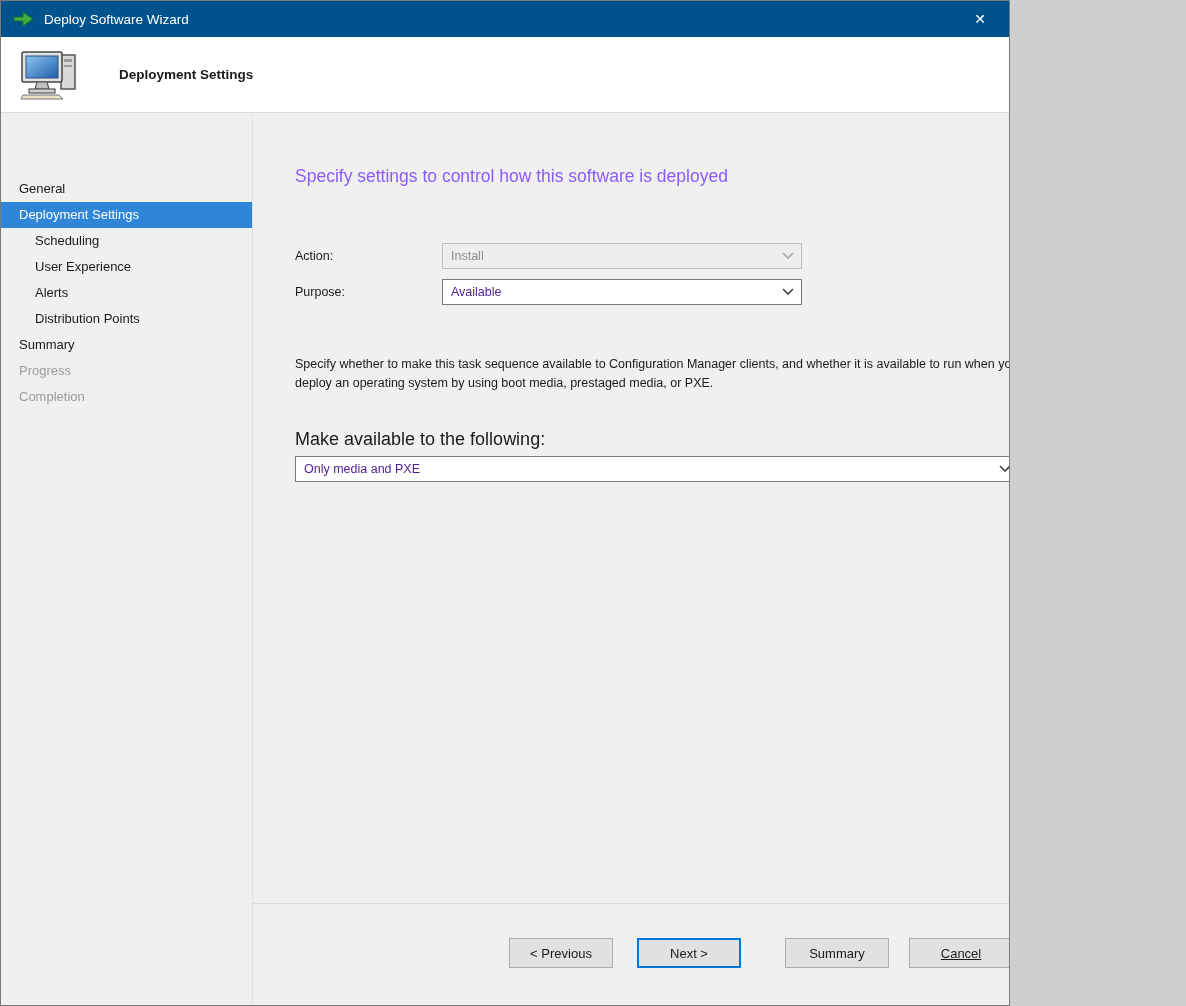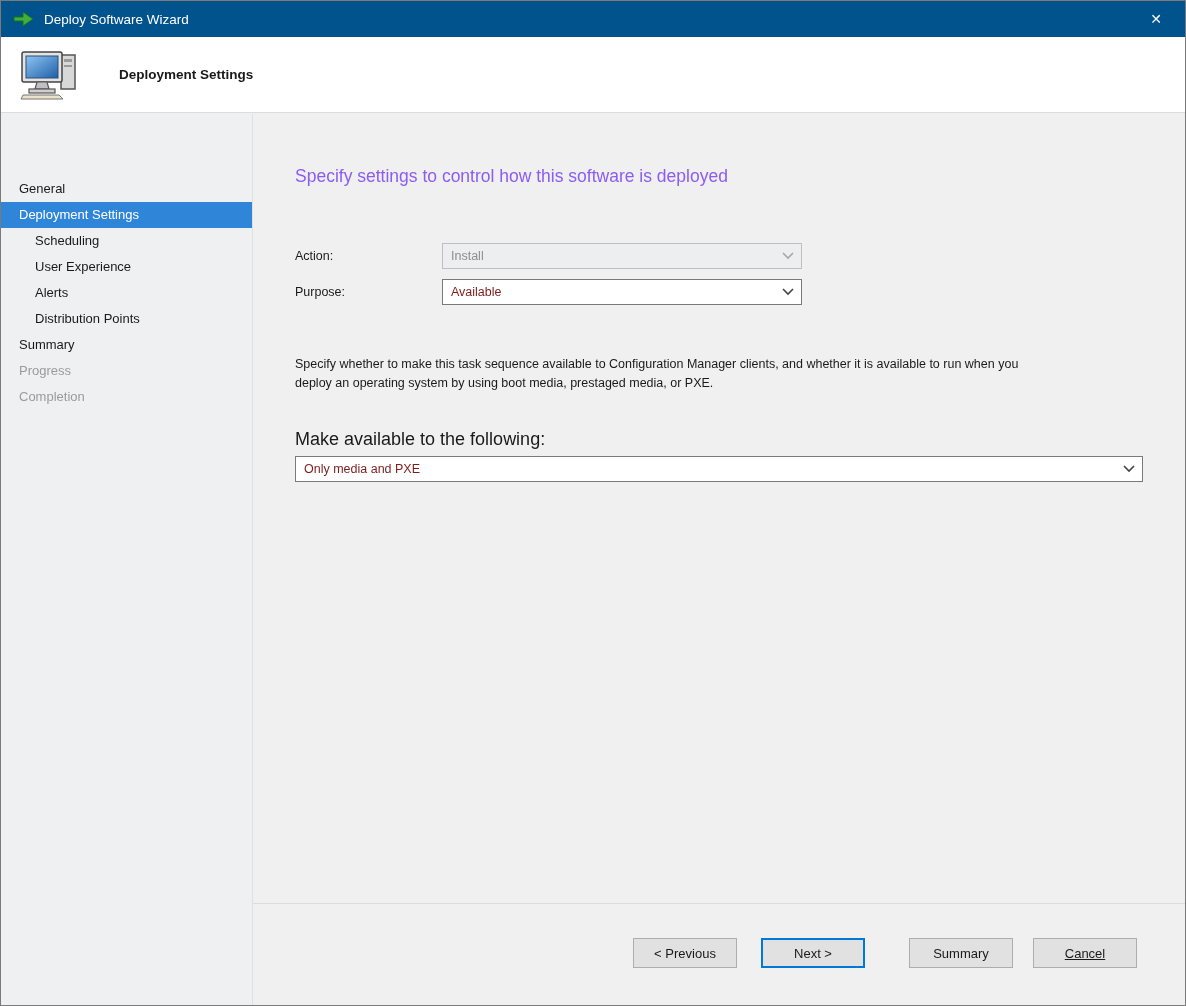--- a/index.html
+++ b/index.html
@@ -1,21 +1,21 @@
 <!DOCTYPE html>
 <html><head>
 <meta charset="utf-8">
 <style>
   * { box-sizing: border-box; margin: 0; padding: 0; }
   html,body { background:#cfcfcf; }
   body { font-family: "Liberation Sans", sans-serif; }
 
   .window {
     position: relative;
-    width: 1186px; height: 1006px;
+    width: 1010px; height: 1006px;
     background: #f0f0f0;
     border: 1px solid #7a7a7a;
     overflow: hidden;
   }
 
   
   .titlebar {
     height: 36px;
     background: #00538c;
     display: flex; align-items: center;
@@ -75,21 +75,21 @@
 
   .form-rows { margin-top: 56px; }
   .form-row { display: flex; align-items: center; margin-bottom: 10px; gap: 7px; }
   .form-row .field-label { width: 140px; font-size: 12.5px; color: #1a1a1a; }
 
   .combo {
     position: relative;
     height: 26px;
     background: #ffffff;
     border: 1px solid #7a7a7a;
-    font-size: 12.5px; color: #7f1d1d;
+    font-size: 12.5px; color: #4c1d95;
     display: flex; align-items: center;
     padding: 0 28px 0 8px;
   }
   .combo.w-mid { width: 360px; }
   .combo.w-wide { width: 100%; }
   .combo .chevron {
     position: absolute; right: 1px; top: 1px; bottom: 1px; width: 24px;
     display: flex; align-items: center; justify-content: center;
   }
   .combo.disabled {

